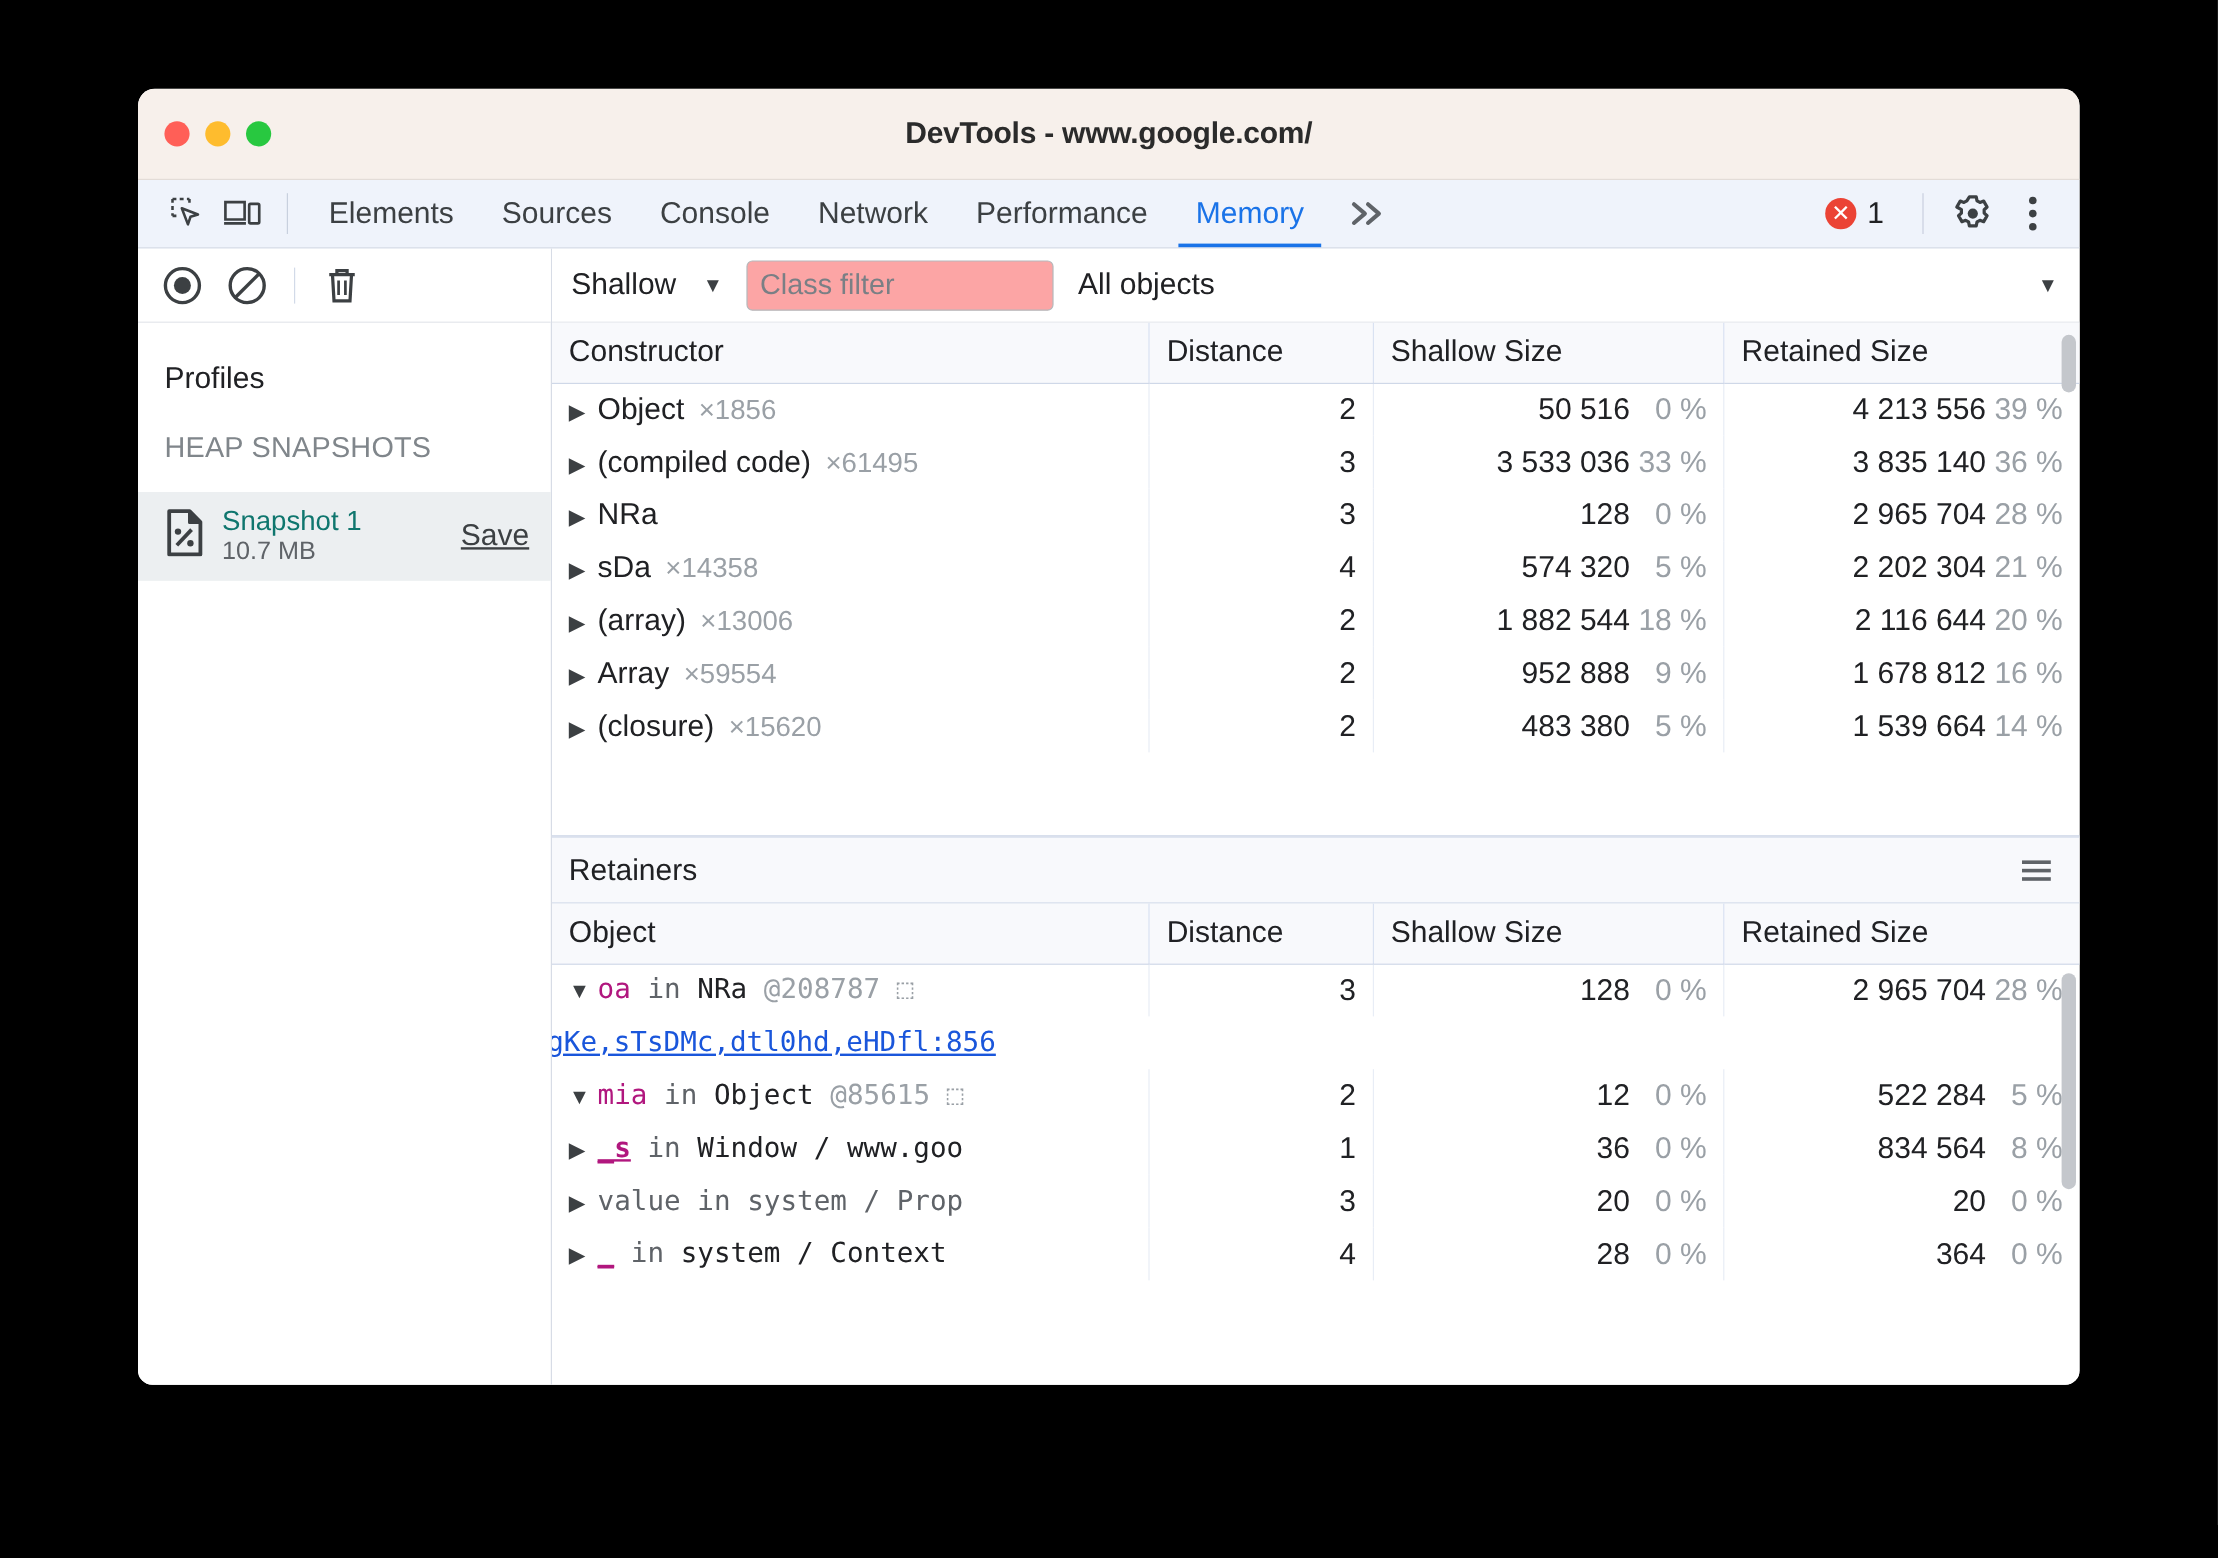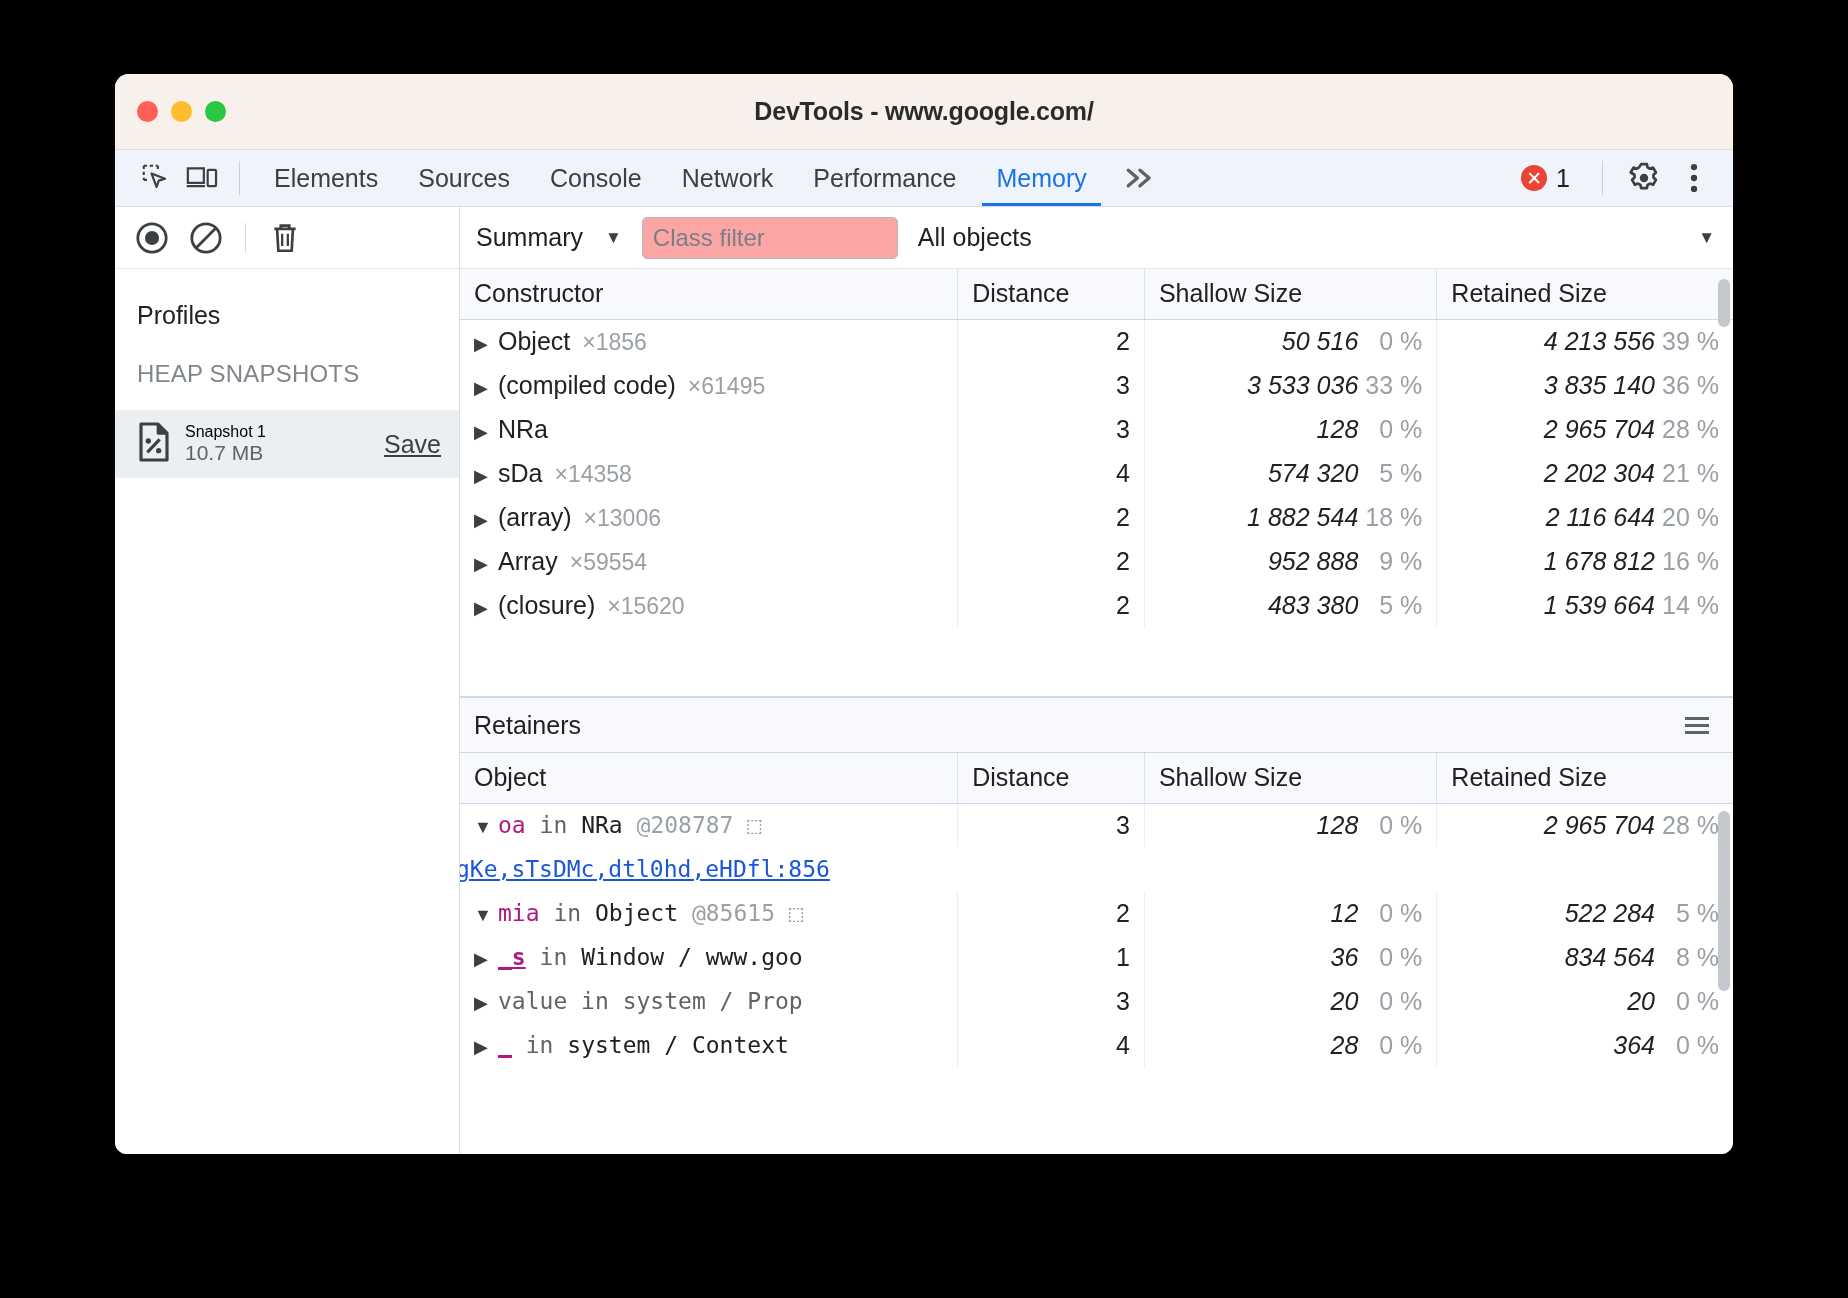--- a/index.html
+++ b/index.html
@@ -187,21 +187,21 @@
   }
   .snap-item {
     margin-top: 22px;
     background: #eceff1;
     display: flex;
     align-items: center;
     padding: 12px 18px 12px 22px;
     gap: 14px;
   }
   .snap-text { flex: 1 1 auto; }
-  .snap-name { font-size: 16px; color: #000000; line-height: 1.12; }
+  .snap-name { font-size: 23px; color: #0f766e; line-height: 1.12; }
   .snap-size { font-size: 21px; color: #5f6368; margin-top: 3px; }
   .snap-save {
     font-size: 25px;
     color: #3c4043;
     text-decoration: underline;
   }
 
   
   .main {
     flex: 1 1 auto;
@@ -290,21 +290,21 @@
   }
   table.grid td:last-child { border-right: none; margin-top: 15px; }
 
   .col-ctor  { width: 400px; }
   .col-dist  { width: 150px; }
   .col-shal  { width: 235px; }
   .col-ret   { width: 238px; }
 
   .num { text-align: right; }
   .pct { color: #9aa0a6; display: inline-block; width: 64px; text-align: right; }
-  .numval { display: inline-block; font-style: italic; }
+  .numval { display: inline-block; }
 
   .twisty {
     display: inline-block;
     width: 24px;
     color: #3c4043;
     font-size: 18px;
   }
   .count { color: #9aa0a6; font-size: 23px; margin-left: 12px; }
 
   
@@ -498,21 +498,21 @@
             <span class="snap-size">10.7 MB</span>
           </span>
           <span class="snap-save">Save</span>
         </div>
       </div>
 
       <div class="main">
 
         <div class="main-toolbar">
           <div class="select-like">
-            <span>Summary</span>
+            <span>Shallow</span>
             <span class="caret">▼</span>
           </div>
           <input class="class-filter" type="text" placeholder="Class filter" style="">
           <div class="allobjects">
             <span>All objects</span>
             <span class="caret">▼</span>
           </div>
         </div>
 
         <div class="grid-wrap grid-top">

